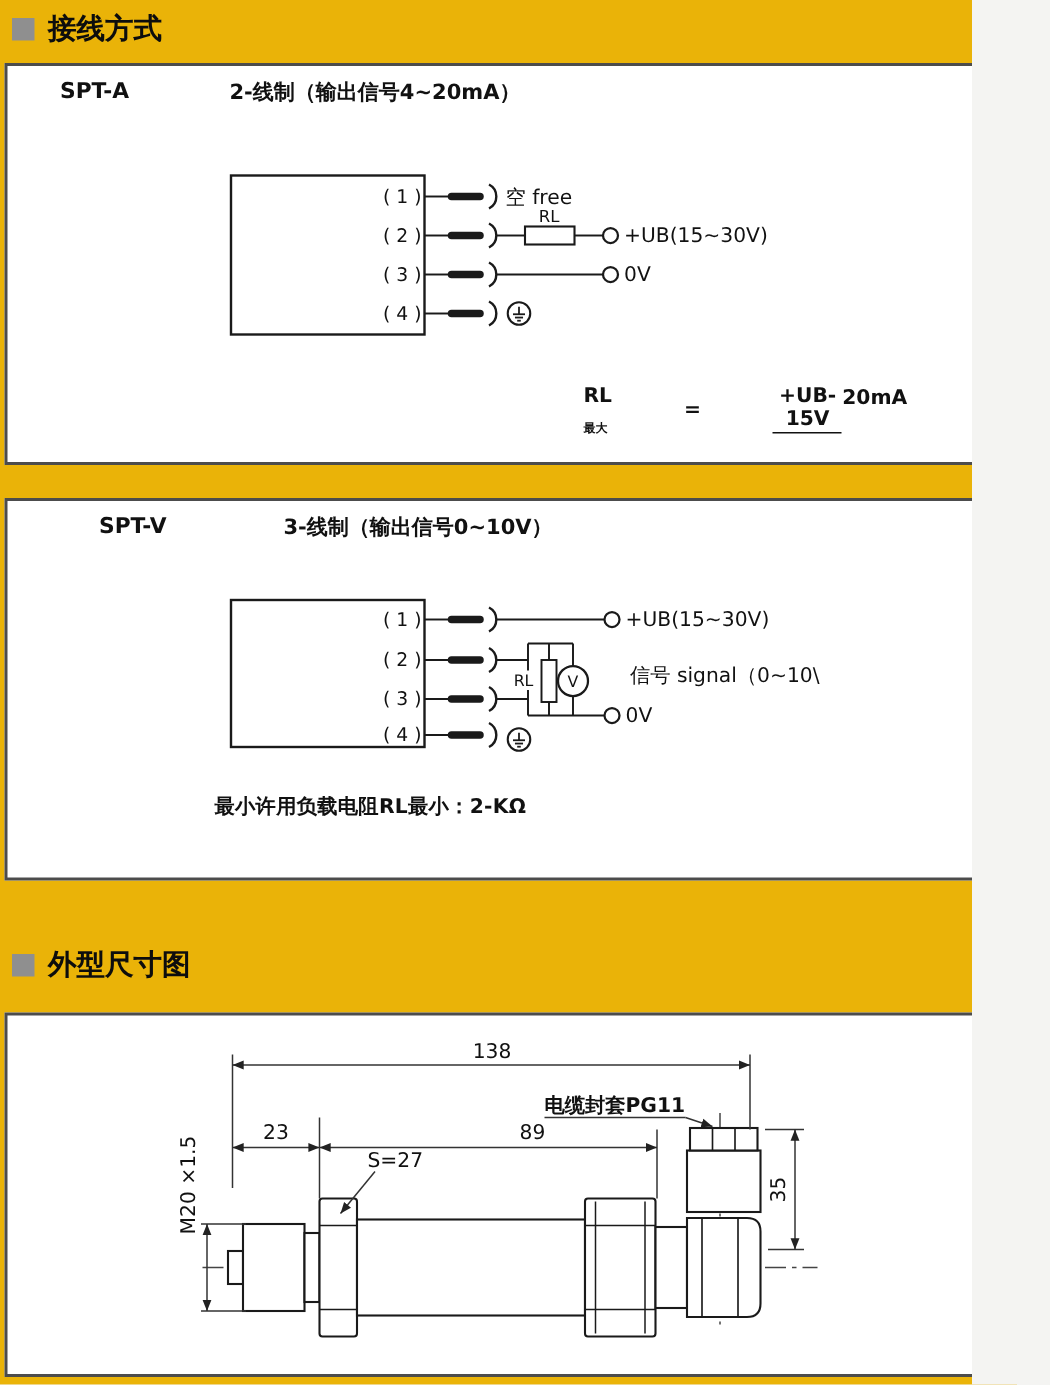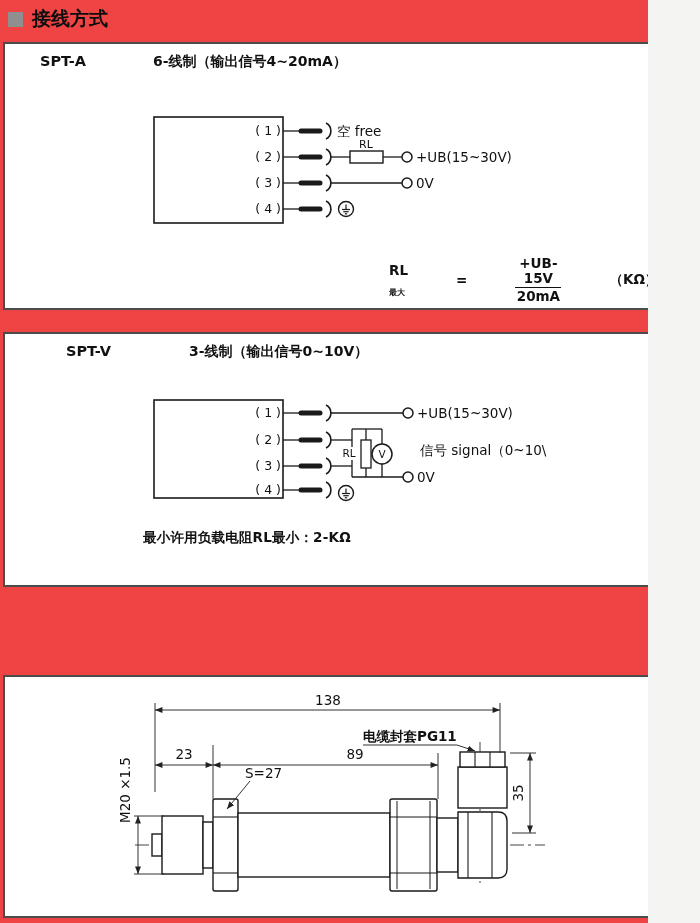--- a/index.html
+++ b/index.html
@@ -1,44 +1,44 @@
 <!DOCTYPE html>
 <html><head>
 <meta charset="utf-8">
 <style>
   html,body{margin:0;padding:0;background:#f4f4f2;}
-  .page{position:relative;width:648px;height:923px;background:#ef4444;overflow:hidden;
+  .page{position:relative;width:648px;height:923px;background:#eab308;overflow:hidden;
         font-family:"DejaVu Sans","Liberation Sans",sans-serif;color:#111;}
   .abs{position:absolute;}
   .sec-title{display:flex;align-items:center;gap:9px;font-size:19px;font-weight:700;color:#0d0d0d;}
   .sec-square{width:15px;height:15px;background:#8f8f8f;flex:0 0 auto;}
   .panel{position:absolute;left:3px;width:690px;border:2px solid #4c4c4c;background:#fff;}
   .model{font-size:14.5px;font-weight:700;}
   .subtitle{font-size:14px;font-weight:700;}
   .note{font-size:13.5px;font-weight:600;letter-spacing:.2px;}
   .formula{display:flex;align-items:center;gap:3px;font-size:13.5px;font-weight:600;}
-  .formula .frac{display:inline-flex;flex-direction:column;text-align:center;line-height:1.1;}
+  .formula .frac{display:inline-flex;flex-direction:row;text-align:center;line-height:1.1;}
   .formula .num{border-bottom:1.6px solid #111;padding:0 4px 1px;}
   .formula .den{padding-top:1px;}
   .formula sub{font-size:8px;line-height:1;}
   svg text{font-family:"DejaVu Sans","Liberation Sans",sans-serif;fill:#111;}
 </style>
 </head>
 <body>
 
 <div class="page">
 
   <div class="abs sec-title" style="left:8px;top:6px;">
     <span class="sec-square"></span>
     <span>接线方式</span>
   </div>
 
   <div class="panel" style="top:42px;height:264px;"></div>
   <div class="abs model" style="left:40px;top:53px;">SPT-A</div>
-  <div class="abs subtitle" style="left:153px;top:53px;">6-线制（输出信号4~20mA）</div>
+  <div class="abs subtitle" style="left:153px;top:53px;">2-线制（输出信号4~20mA）</div>
 
   <svg class="abs" style="left:140px;top:100px;" width="420" height="140" viewBox="0 0 420 140">
     <g fill="none" stroke="#1a1a1a">
       <rect x="14" y="17" width="129" height="106" stroke-width="1.6"></rect>
 
       <line x1="143" y1="31" x2="159" y2="31" stroke-width="1.3"></line>
       <line x1="161" y1="31" x2="180" y2="31" stroke-width="5" stroke-linecap="round"></line>
       <path d="M186,23 A9,9 0 0 1 186,39" stroke-width="1.6"></path>
 
       <line x1="143" y1="57" x2="159" y2="57" stroke-width="1.3"></line>
@@ -141,20 +141,24 @@
     <text x="141" y="104" font-size="12.5" text-anchor="end">( 4 )</text>
     <text x="277" y="27.5" font-size="13.5">+UB(15~30V)</text>
     <text x="209" y="67" font-size="10.5" text-anchor="middle">RL</text>
     <text x="242" y="68" font-size="10.5" text-anchor="middle">V</text>
     <text x="280" y="64.5" font-size="13.5">信号 signal（0~10\</text>
     <text x="277" y="91.5" font-size="13.5">0V</text>
   </svg>
 
   <div class="abs note" style="left:143px;top:529px;">最小许用负载电阻RL最小：2-KΩ</div>
 
+  <div class="abs sec-title" style="left:8px;top:630px;">
+    <span class="sec-square"></span>
+    <span>外型尺寸图</span>
+  </div>
 
   <div class="panel" style="top:675px;height:239px;"></div>
 
   <svg class="abs" style="left:100px;top:680px;" width="500" height="232" viewBox="0 0 500 232">
     <defs>
       <marker id="arr" viewBox="0 0 10 8" markerWidth="9" markerHeight="7" refX="8.5" refY="4" orient="auto-start-reverse">
         <path d="M0,0.6 L8.5,4 L0,7.4 Z" fill="#222"></path>
       </marker>
     </defs>
 

